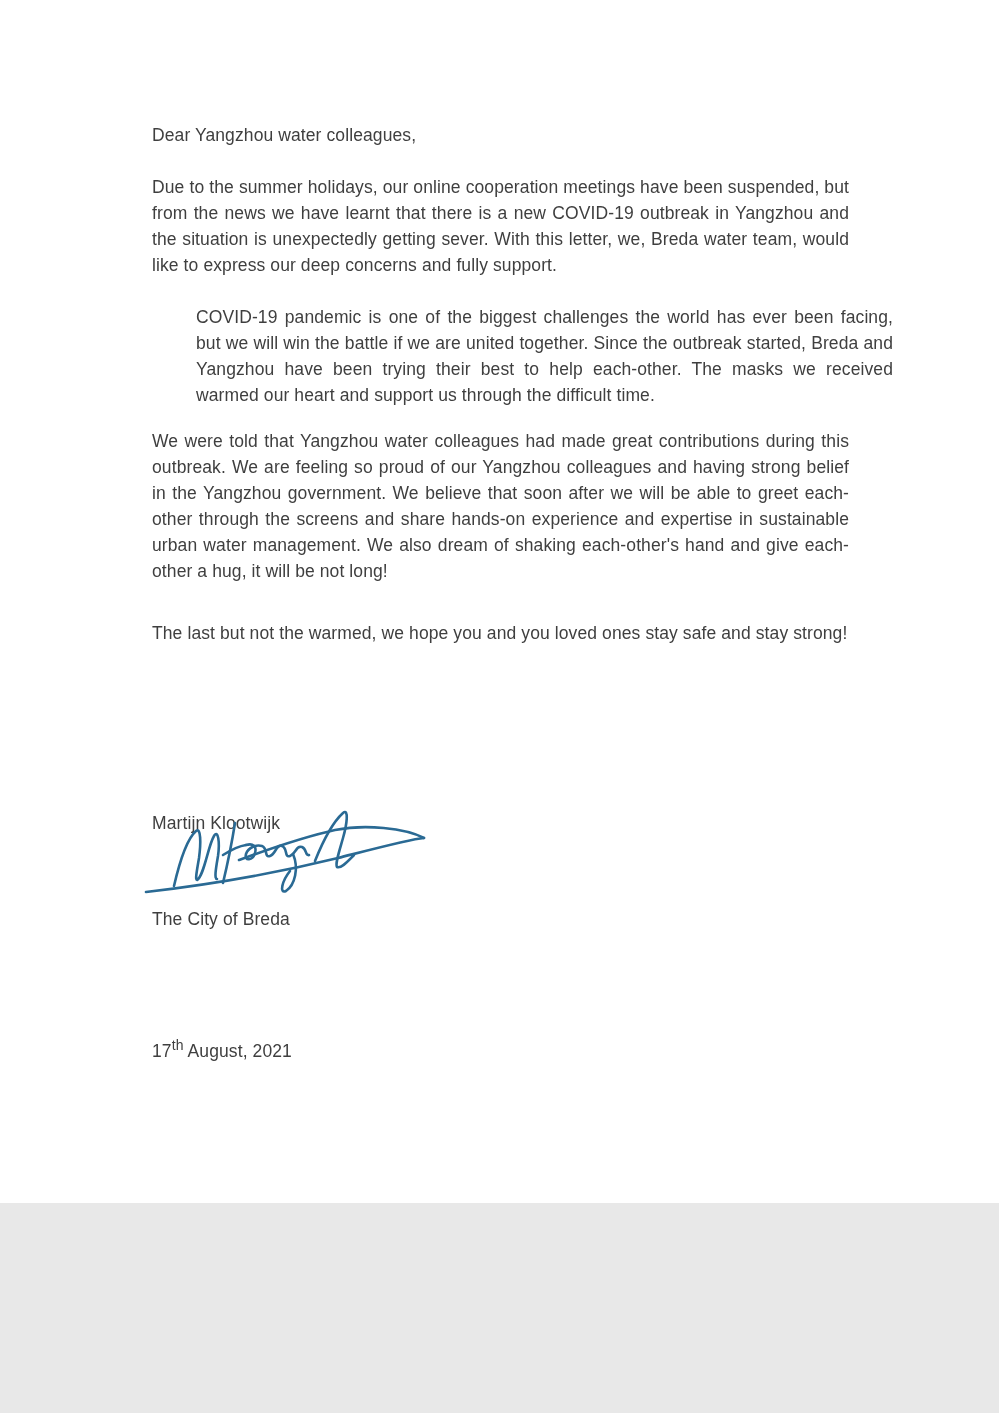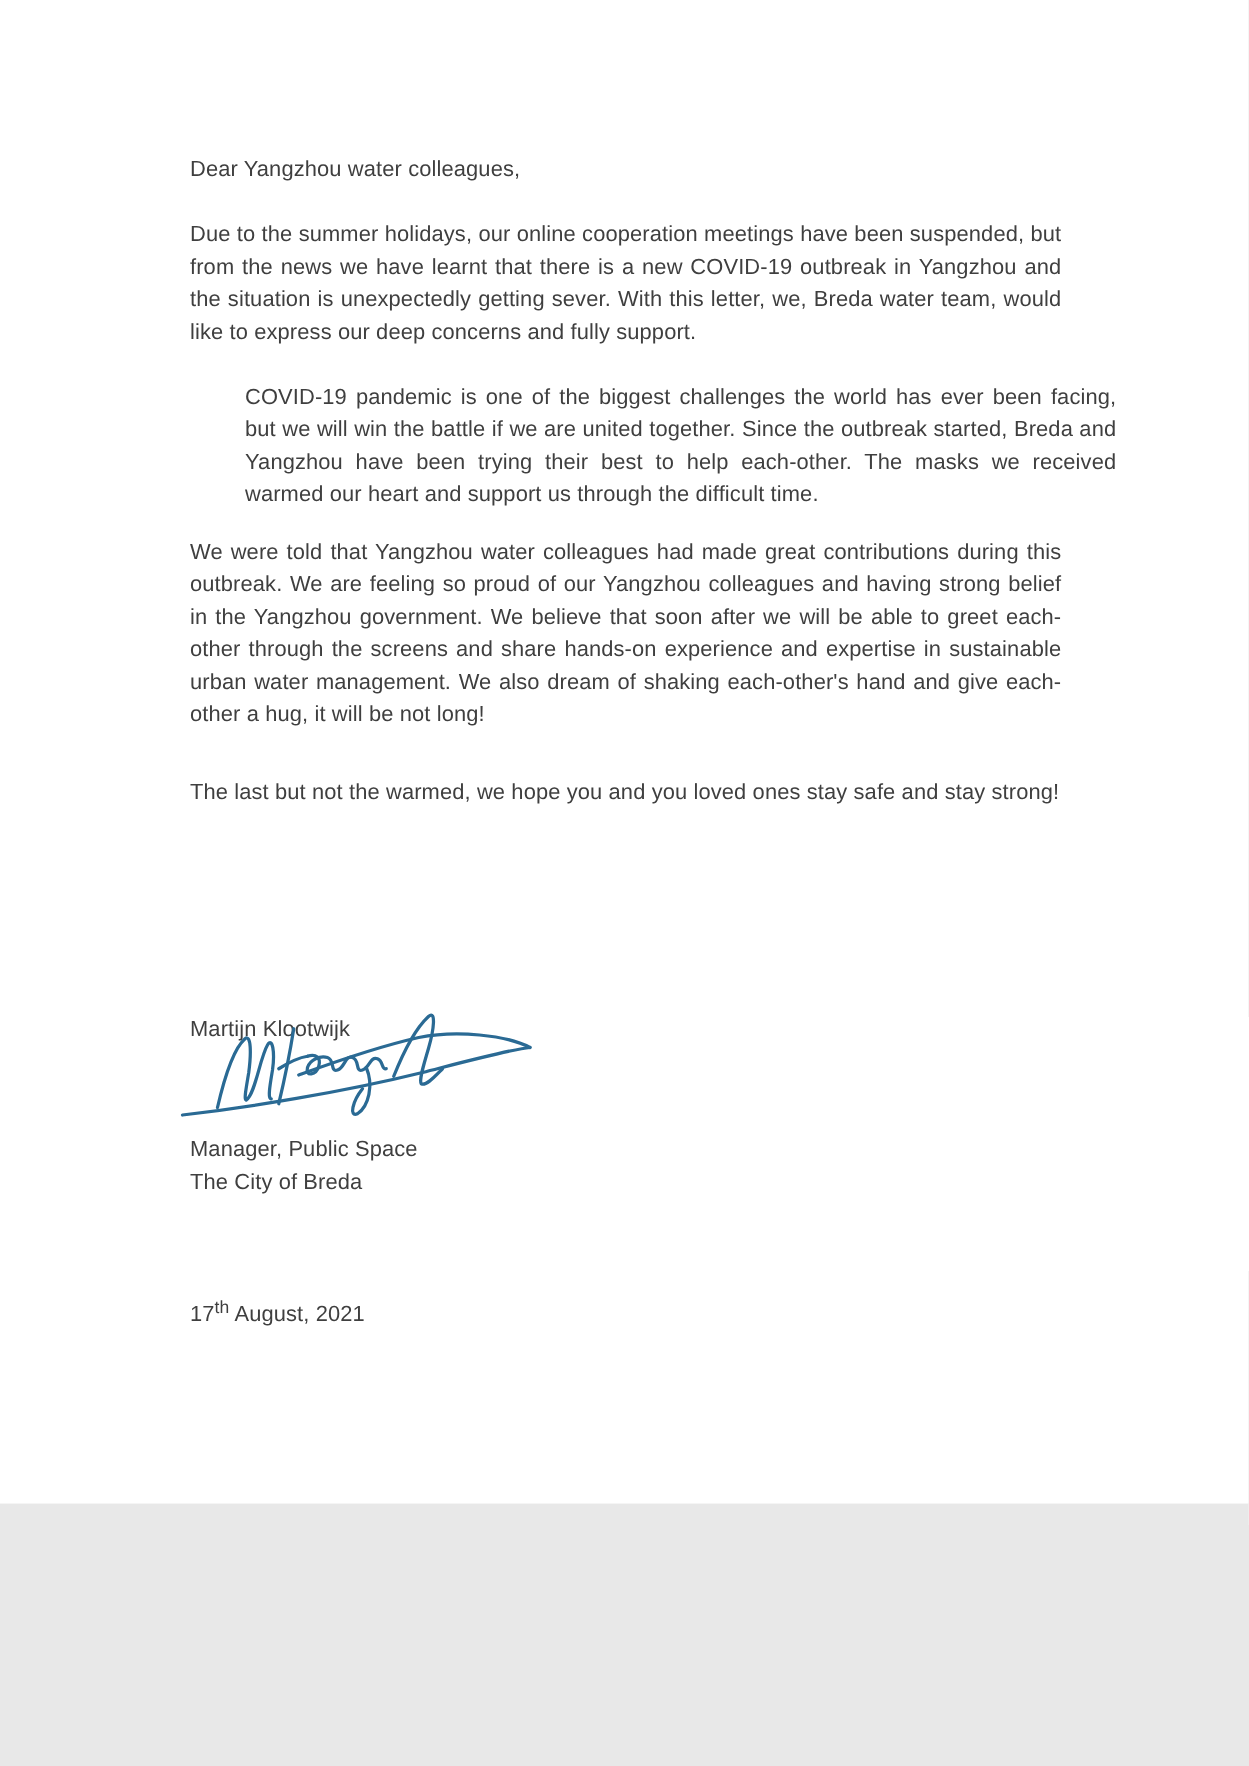--- a/index.html
+++ b/index.html
@@ -96,21 +96,20 @@
         <path d="M 103 47 C 110 45, 114 48, 112 55 C 110 62, 101 64, 103 56 C 105 50, 113 46, 119 48 C 125 50, 121 60, 127 58 C 133 56, 133 46, 139 48 C 145 50, 141 60, 147 58 C 153 56, 153 47, 159 49 C 164 51, 162 58, 166 57"></path>
 
         <path d="M 150 56 C 156 70, 152 87, 143 93 C 136 96, 139 83, 147 73"></path>
 
         <path d="M 172 63 C 180 43, 190 24, 200 15 C 206 10, 204 26, 200 40 C 196 54, 192 66, 194 69 C 198 71, 205 63, 211 57"></path>
       </g>
     </svg>
   </div>
 
   <div class="letter-text roles-block">
-    <div>Manager, Public Space</div>
     <div>The City of Breda</div>
   </div>
 
   <p class="letter-text date-line"><span>17</span><sup>th</sup><span> August, 2021</span></p>
 
   <div class="footer-brand">
     <svg class="heart-logo" width="92" height="84" viewBox="0 0 100 90" xmlns="http://www.w3.org/2000/svg">
       <g fill="#c41236">
 
         <g transform="translate(28,26)">

